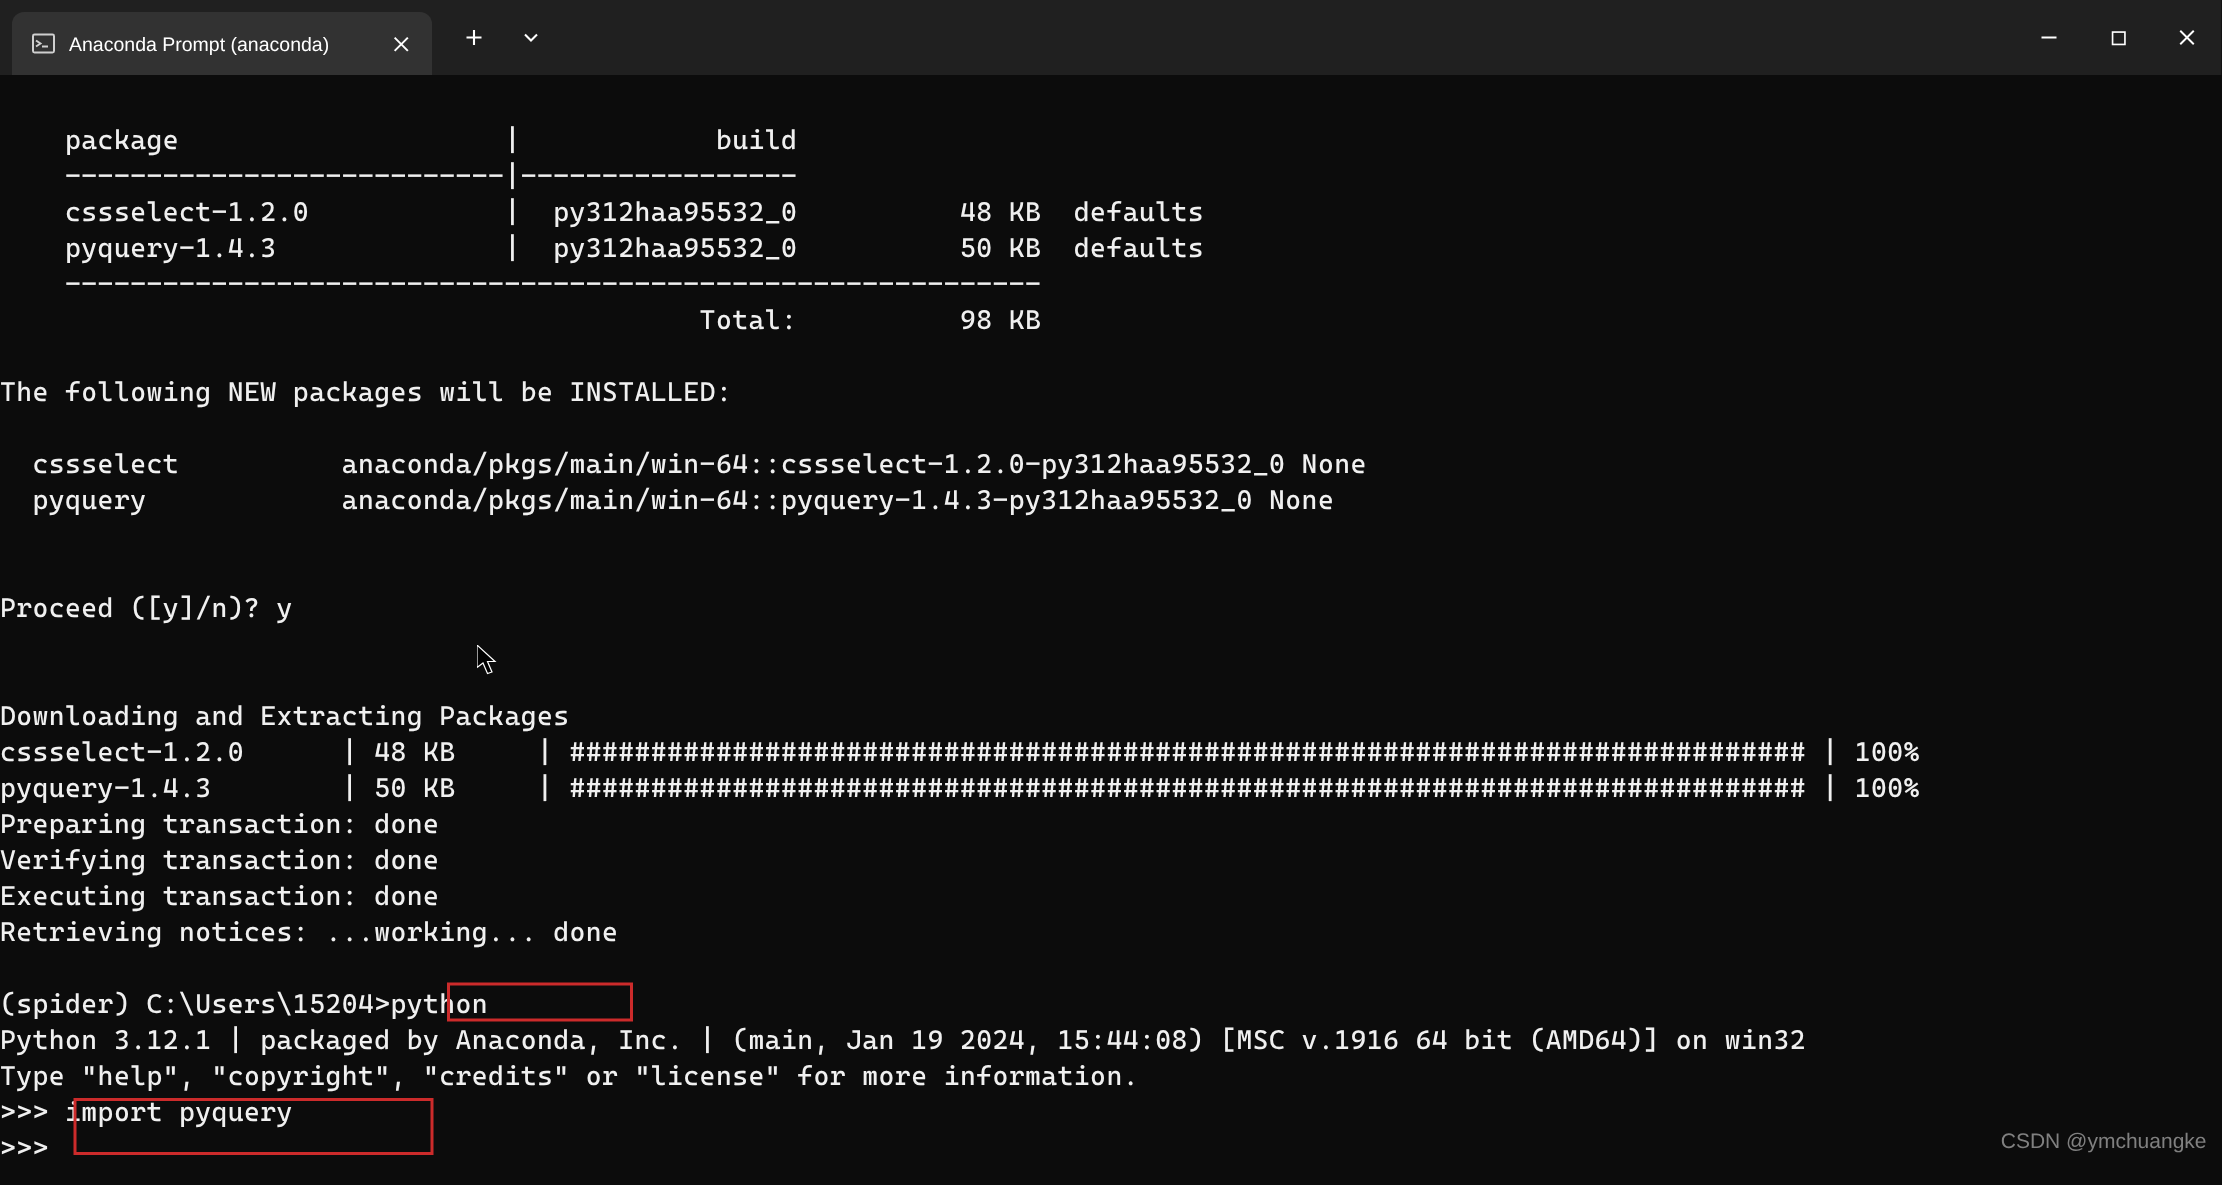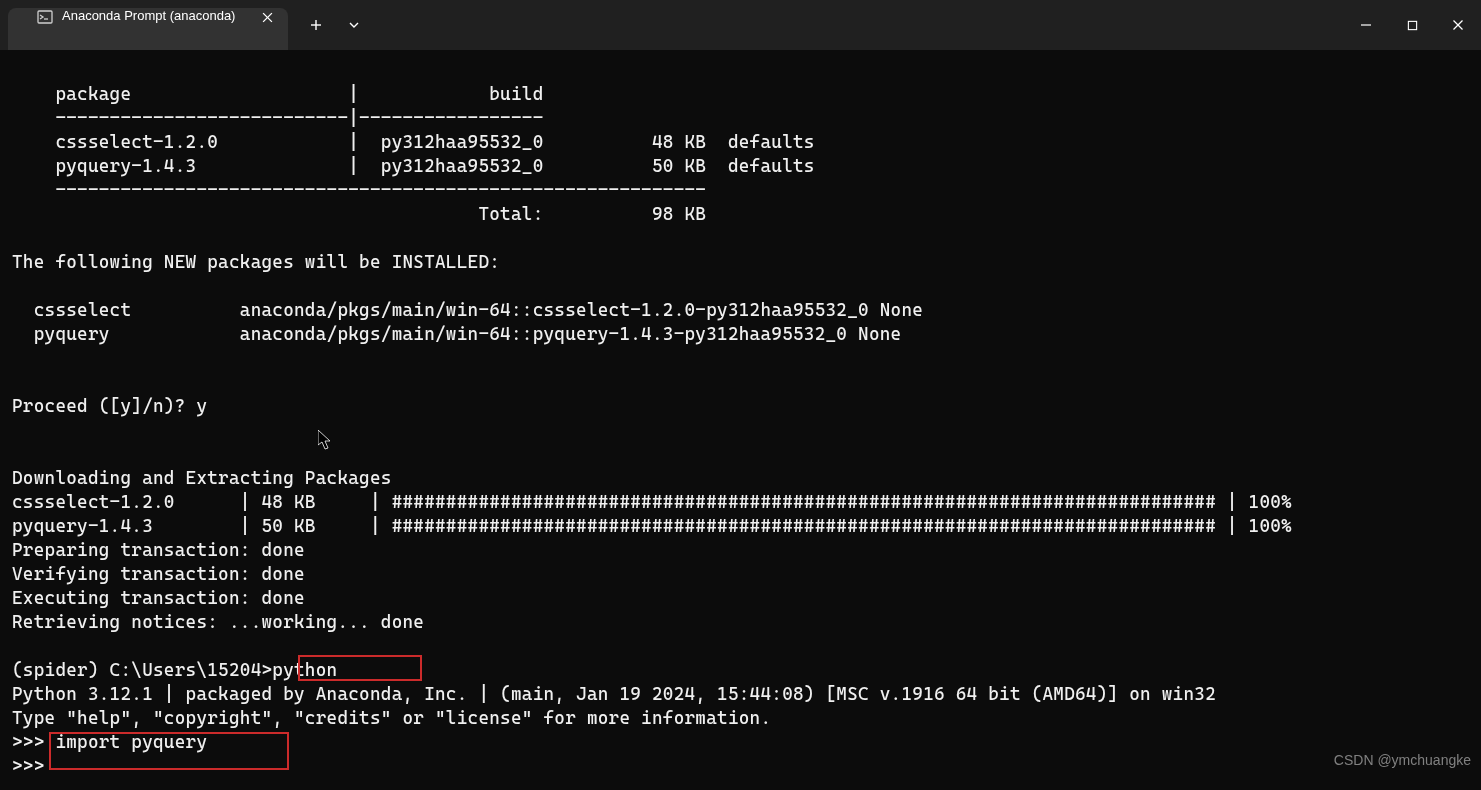--- a/index.html
+++ b/index.html
@@ -12,24 +12,24 @@
   position: relative;
 }
 .titlebar {
   height: 50px;
   background: #202020;
   display: flex;
   align-items: stretch;
 }
 .tab {
   display: flex;
-  align-items: flex-start;
+  align-items: center;
   background: #323232;
   border-radius: 8px 8px 0 0;
-  padding: 0 12px 0 28px;
+  padding: 0 12px 0 12px;
   margin-top: 8px;
   margin-left: 8px;
   gap: 8px;
   min-width: 280px;
 }
 .tab-icon {
   width: 18px; height: 18px;
   display: inline-flex; align-items: center; justify-content: center;
 }
 .tab-title {
@@ -65,21 +65,21 @@
   display: flex;
   align-items: stretch;
 }
 .win-btn {
   width: 46px;
   display: inline-flex; align-items: center; justify-content: center;
   color: #ffffff;
   cursor: pointer;
 }
 .terminal {
-  padding: 8px 12px;
+  padding: 8px 0;
   color: #f0f0f0;
   font-size: 18px;
   line-height: 24px;
   white-space: pre;
   letter-spacing: 0.3px;
   position: relative;
 }
 .redbox {
   position: absolute;
   border: 2px solid #cc2b2b;

